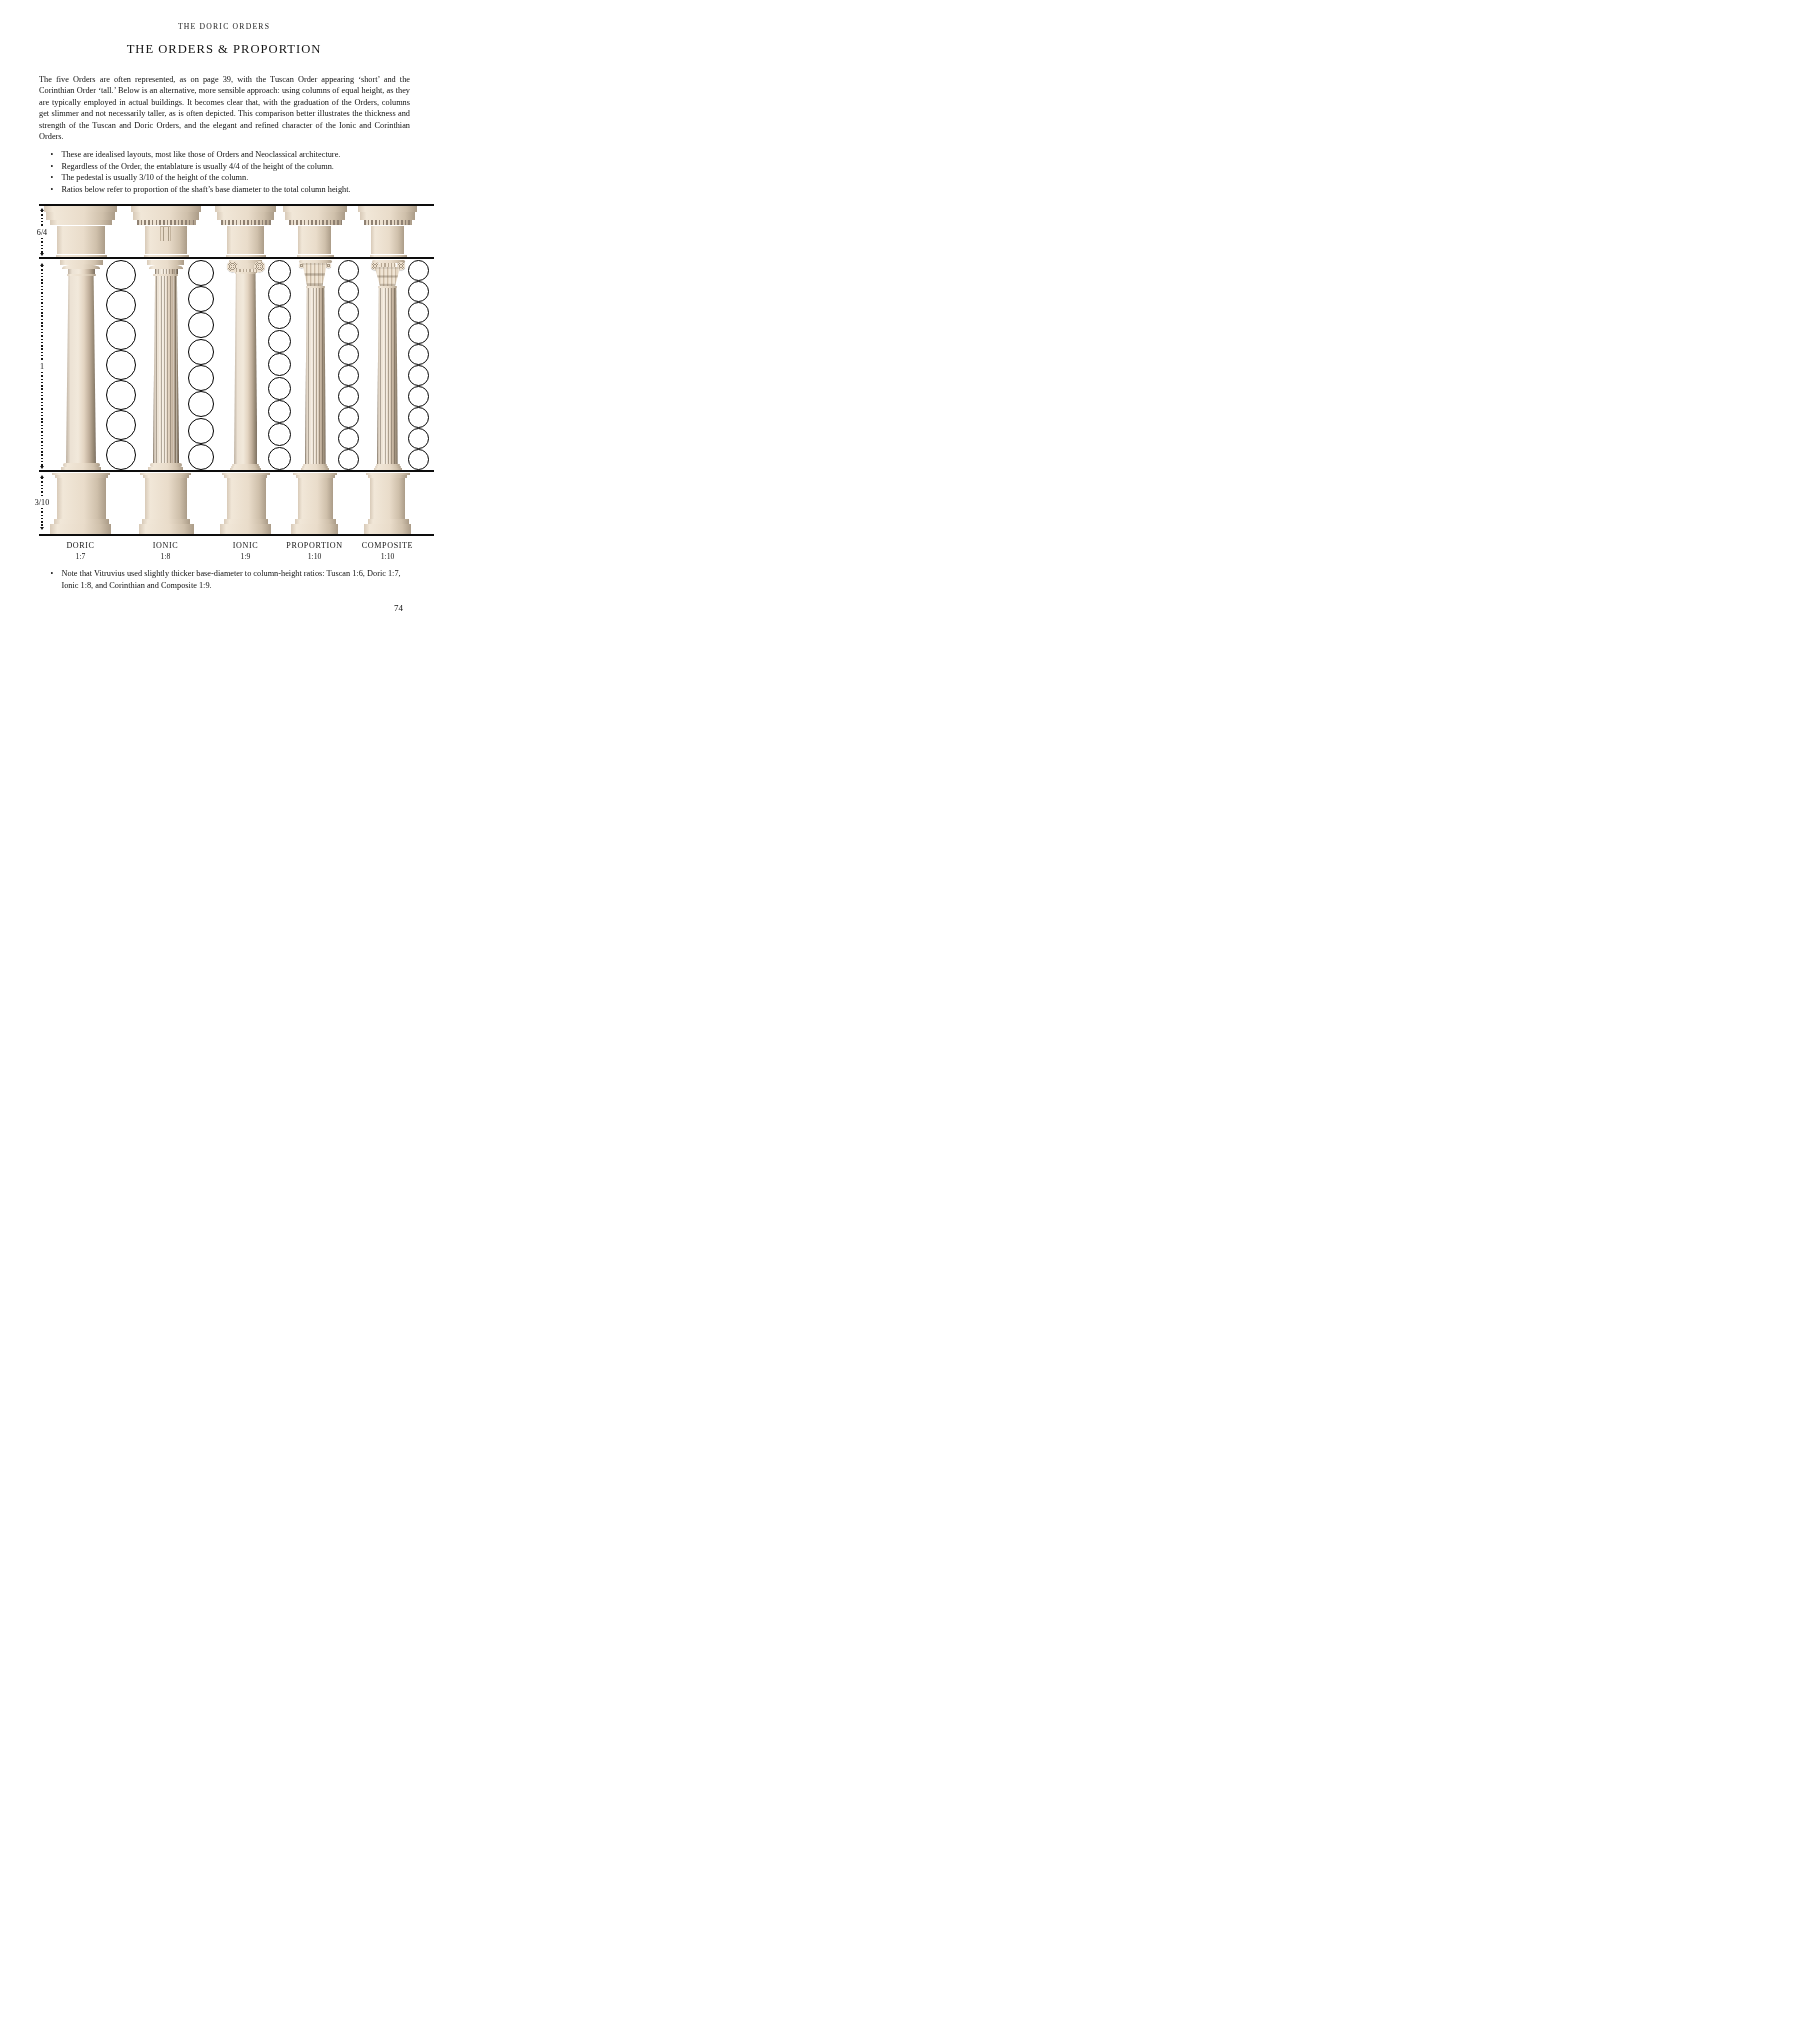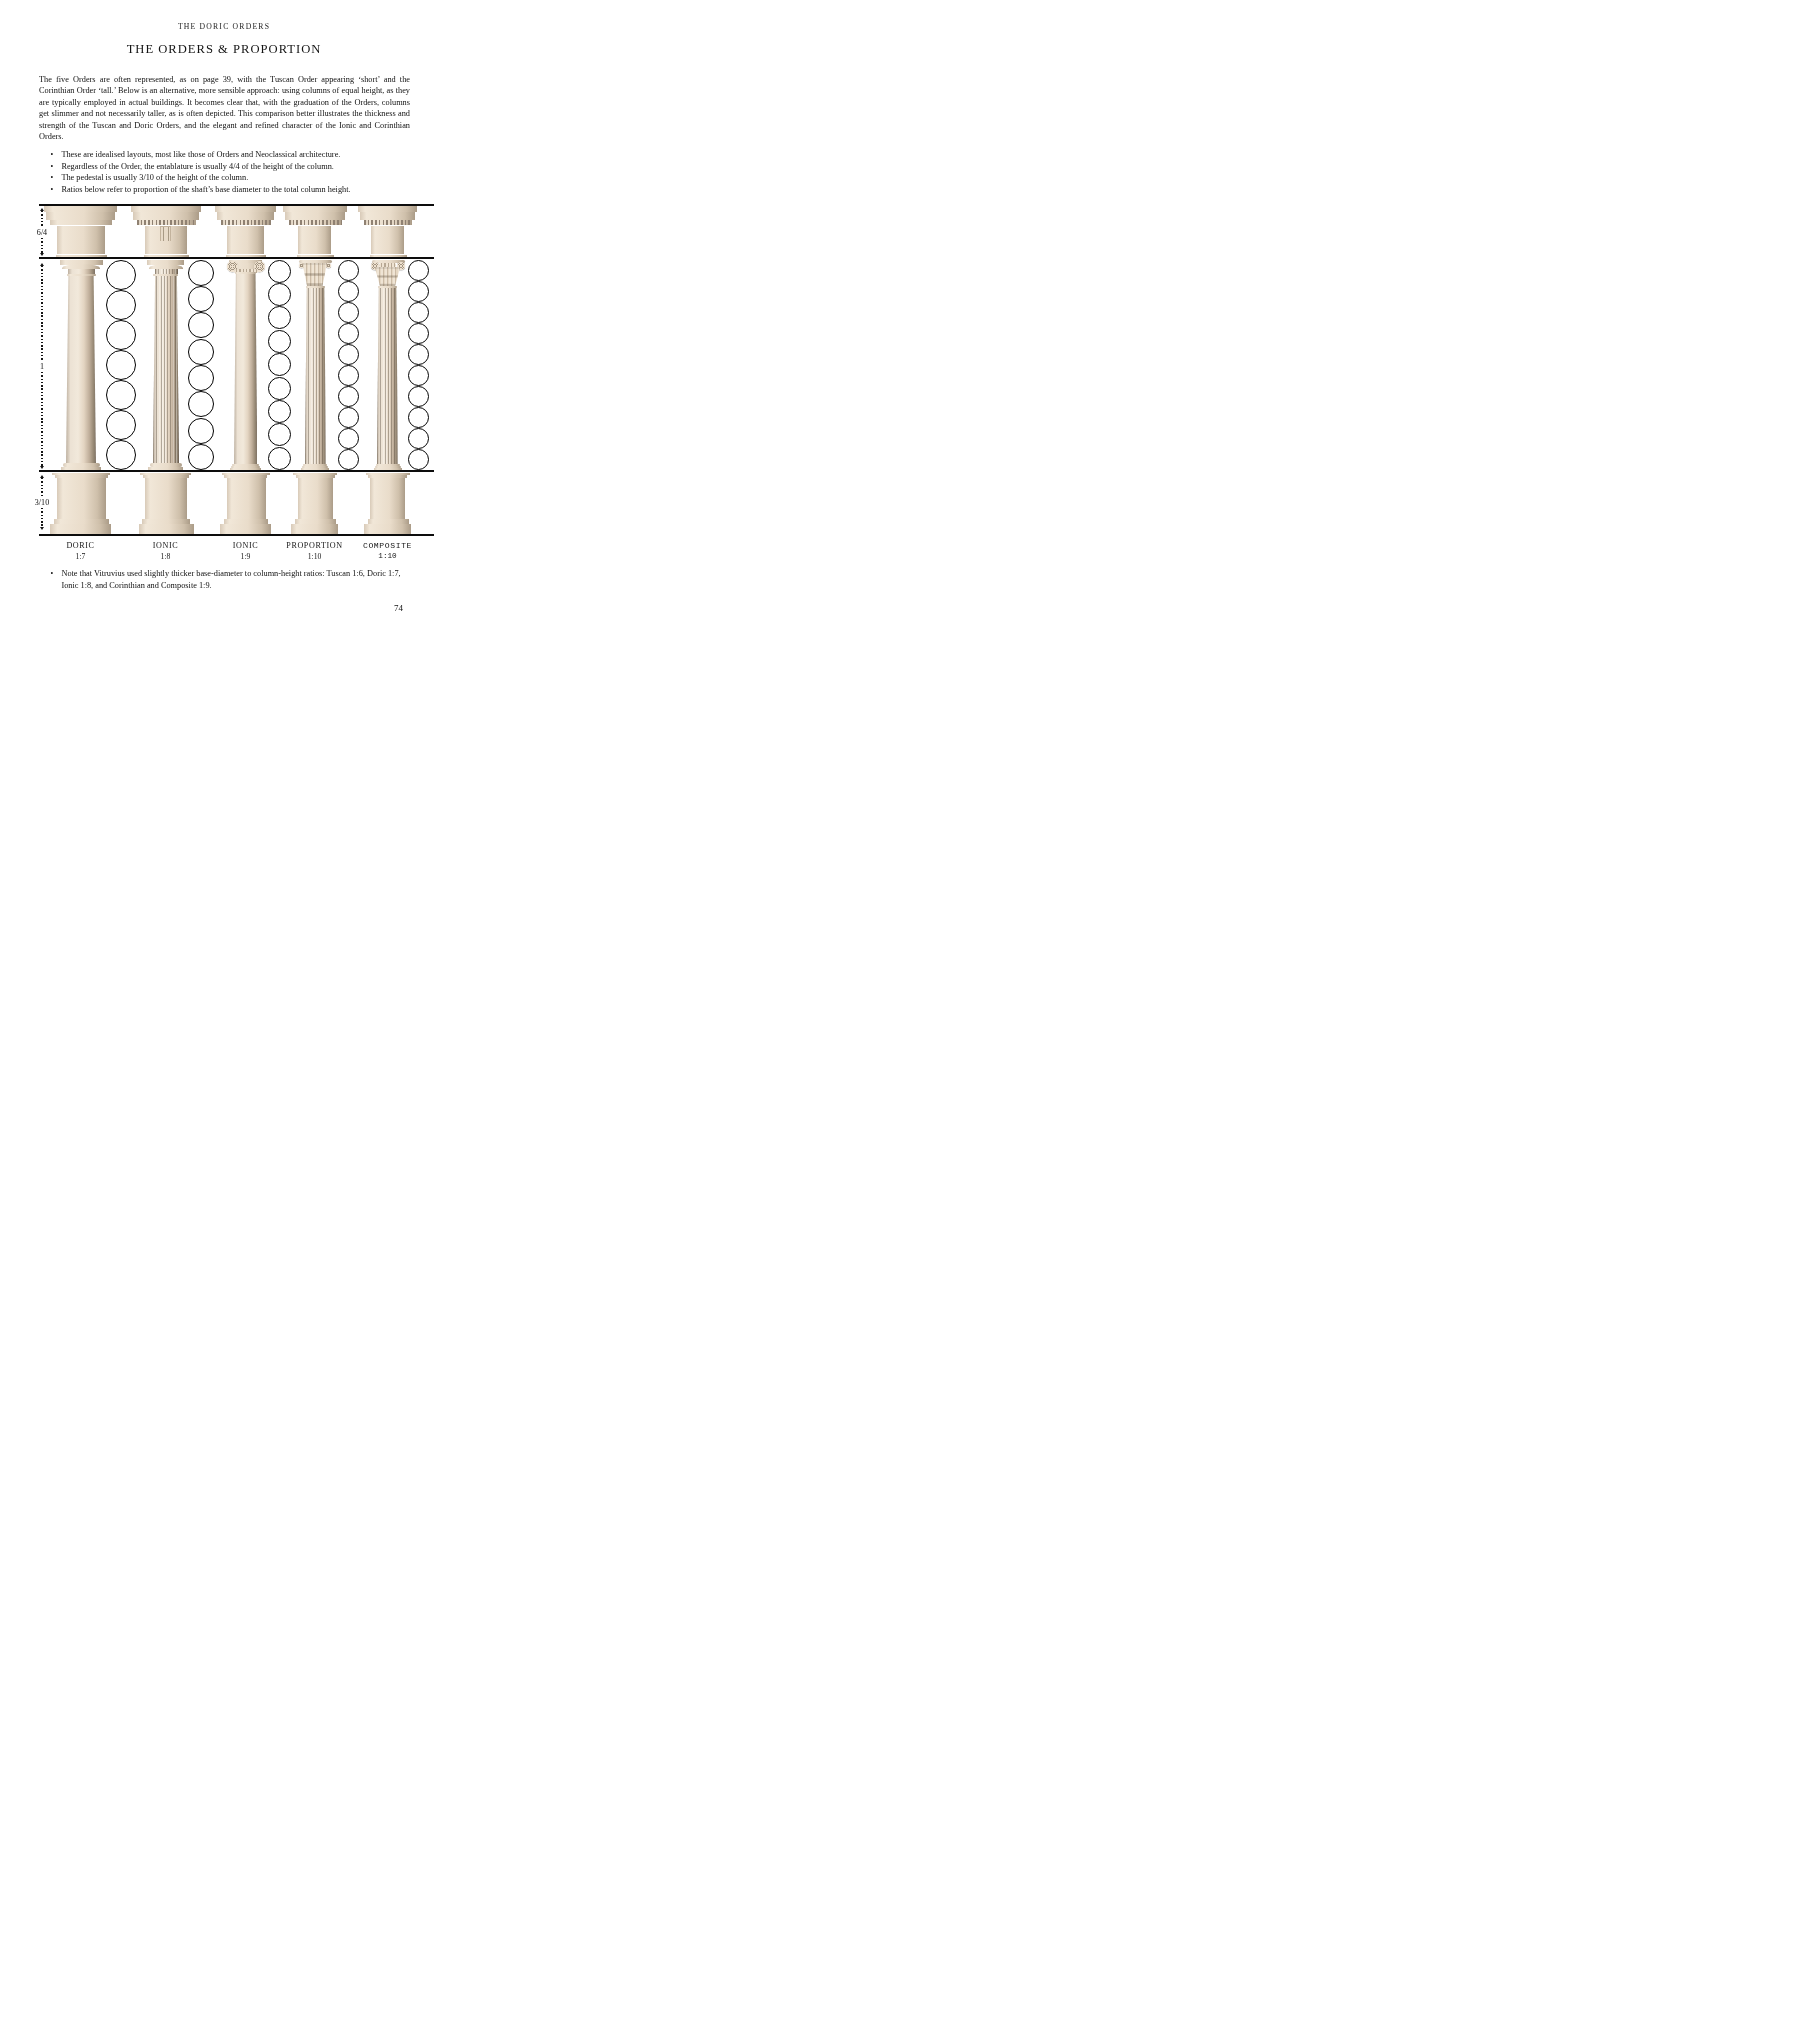--- a/index.html
+++ b/index.html
@@ -219,21 +219,21 @@
         <div class="abs circleMod" style="left: 338px; top: 323px; width: 21px; height: 21px;"></div>
         <div class="abs circleMod" style="left: 338px; top: 344px; width: 21px; height: 21px;"></div>
         <div class="abs circleMod" style="left: 338px; top: 365px; width: 21px; height: 21px;"></div>
         <div class="abs circleMod" style="left: 338px; top: 386px; width: 21px; height: 21px;"></div>
         <div class="abs circleMod" style="left: 338px; top: 407px; width: 21px; height: 21px;"></div>
         <div class="abs circleMod" style="left: 338px; top: 428px; width: 21px; height: 21px;"></div>
         <div class="abs circleMod" style="left: 338px; top: 449px; width: 21px; height: 21px;"></div>
         <div class="abs olabel" style="left: 274px; top: 541px; width: 81px; height: 9.8px; background: transparent;">PROPORTION</div>
         <div class="abs oratio" style="left: 274px; top: 552px; width: 81px; height: 9.8px; background: transparent;">1:10</div>
       </div>
-      <div class="abs" style="inset: 0px; font-family: Liberation Mono, monospace;">
+      <div class="abs" style="inset: 0px;">
         <div class="abs block" style="left: 358px; top: 206px; width: 59px; height: 6.1px;"></div>
         <div class="abs block" style="left: 360px; top: 212px; width: 55px; height: 7.7px;"></div>
         <div class="abs dentils" style="left: 364px; top: 220px; width: 48px; height: 5.3px;"></div>
         <div class="abs block" style="left: 371px; top: 226px; width: 33px; height: 16px;"></div>
         <div class="abs block" style="left: 371px; top: 241px; width: 33px; height: 13.4px;"></div>
         <div class="abs block" style="left: 370px; top: 255px; width: 37px; height: 2.4px;"></div>
         <div class="abs block" style="left: 372px; top: 260px; width: 33px; height: 3.3px; border-radius: 1.6px;"></div>
         <div class="abs eggs" style="left: 379px; top: 263px; width: 17px; height: 3.7px;"></div>
         <div class="abs volute" style="left: 371px; top: 262px; width: 8.1px; height: 8.1px;"></div>
         <div class="abs volute" style="left: 397px; top: 262px; width: 8.1px; height: 8.1px;"></div>

